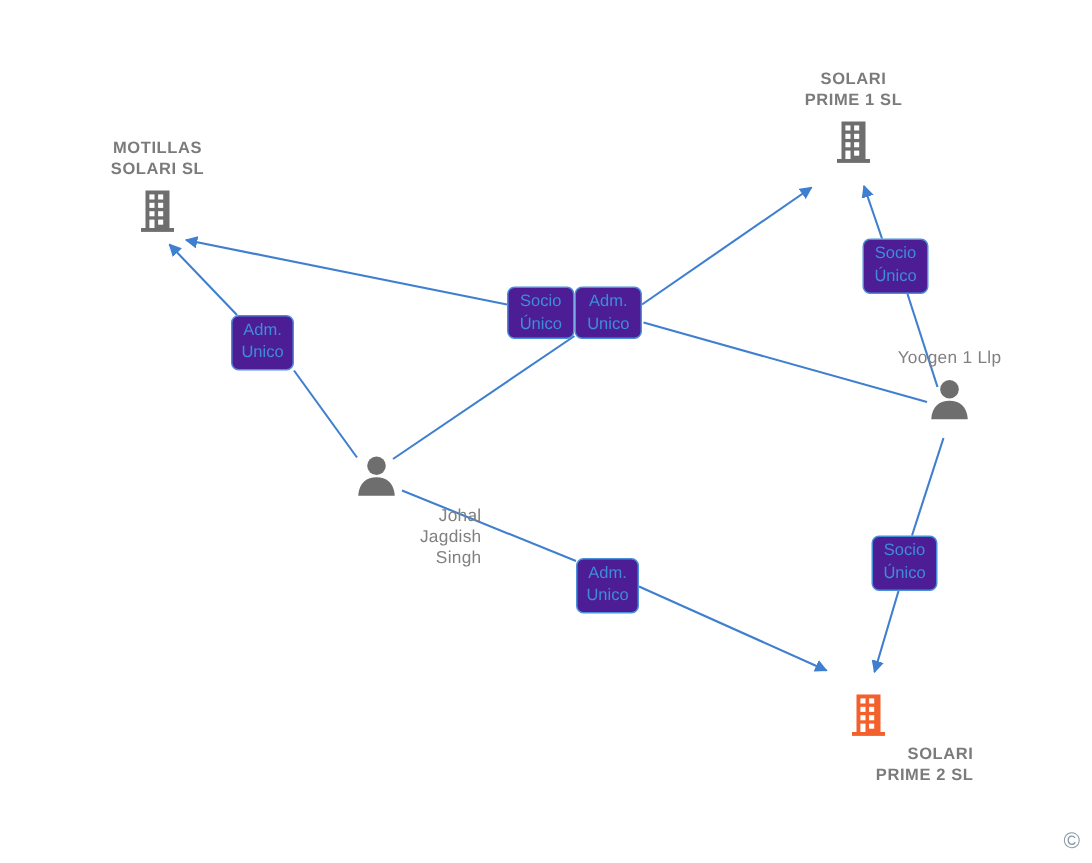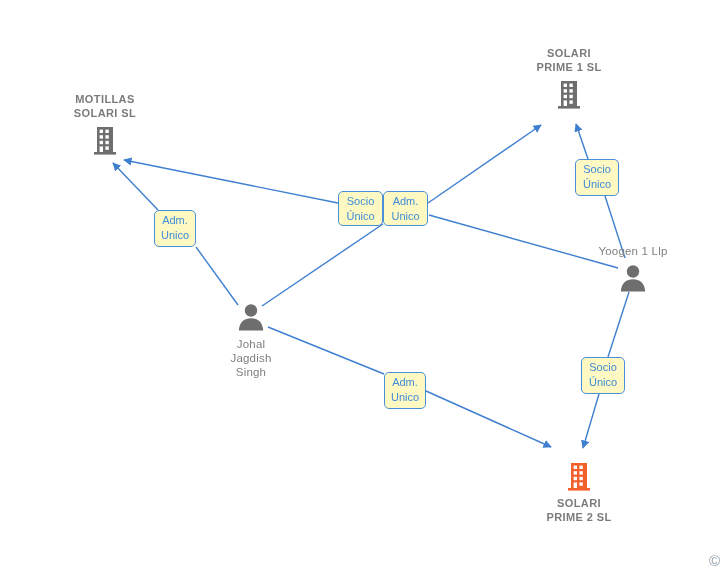--- a/index.html
+++ b/index.html
@@ -39,30 +39,30 @@
   .node .glyph {
     display: block;
     margin: 0 auto;
     width: 34px;
     height: 34px;
   }
   .node .caption { display: block; white-space: pre-line; }
   .node.company .caption { font-weight: bold; color: #7b7b7b; font-size: 11px; letter-spacing: .4px;}
   .node.person  .caption { color: #808080; font-weight: normal; }
   .node.caption-above .caption { margin-bottom: 3px; }
-  .node.caption-below .caption { margin-top: 3px; }
+  .node.caption-below .caption { margin-top: 3px; text-align: right; }
   .node.focus .caption { color: #7b7b7b; }
 
   
   .rel {
     position: absolute;
     box-sizing: border-box;
     border: 1.4px solid #4a90d9;
     border-radius: 5px;
-    background: #fef9c3;
+    background: #4c1d95;
     color: #3f8cd8;
     font-size: 11px;
     line-height: 15px;
     text-align: center;
     padding: 2px 4px 3px 4px;
     white-space: pre-line;
     z-index: 8;
   }
 
   
@@ -173,21 +173,21 @@
   <div class="node person caption-below" style="left:251px; top:300px;">
     <svg class="glyph" viewBox="0 0 34 34">
       <circle cx="17" cy="10.5" r="6.2" fill="#6e6e6e"></circle>
       <path d="M4.8 30.5 C5.4 21.6 10.6 18.2 17 18.2 C23.4 18.2 28.6 21.6 29.2 30.5 Z" fill="#6e6e6e"></path>
     </svg>
     <span class="caption">Johal
 Jagdish
 Singh</span>
   </div>
 
-  <div class="node person caption-above" style="left:633px; top:244px;">
+  <div class="node person caption-above" style="left:633px; top:232px;">
     <span class="caption">Yoogen 1 Llp</span>
     <svg class="glyph" viewBox="0 0 34 34">
       <circle cx="17" cy="10.5" r="6.2" fill="#6e6e6e"></circle>
       <path d="M4.8 30.5 C5.4 21.6 10.6 18.2 17 18.2 C23.4 18.2 28.6 21.6 29.2 30.5 Z" fill="#6e6e6e"></path>
     </svg>
   </div>
 
   <div class="rel" style="left:154px; top:210px; width:42px; height:37px;">Adm.
 Unico</div>
 

